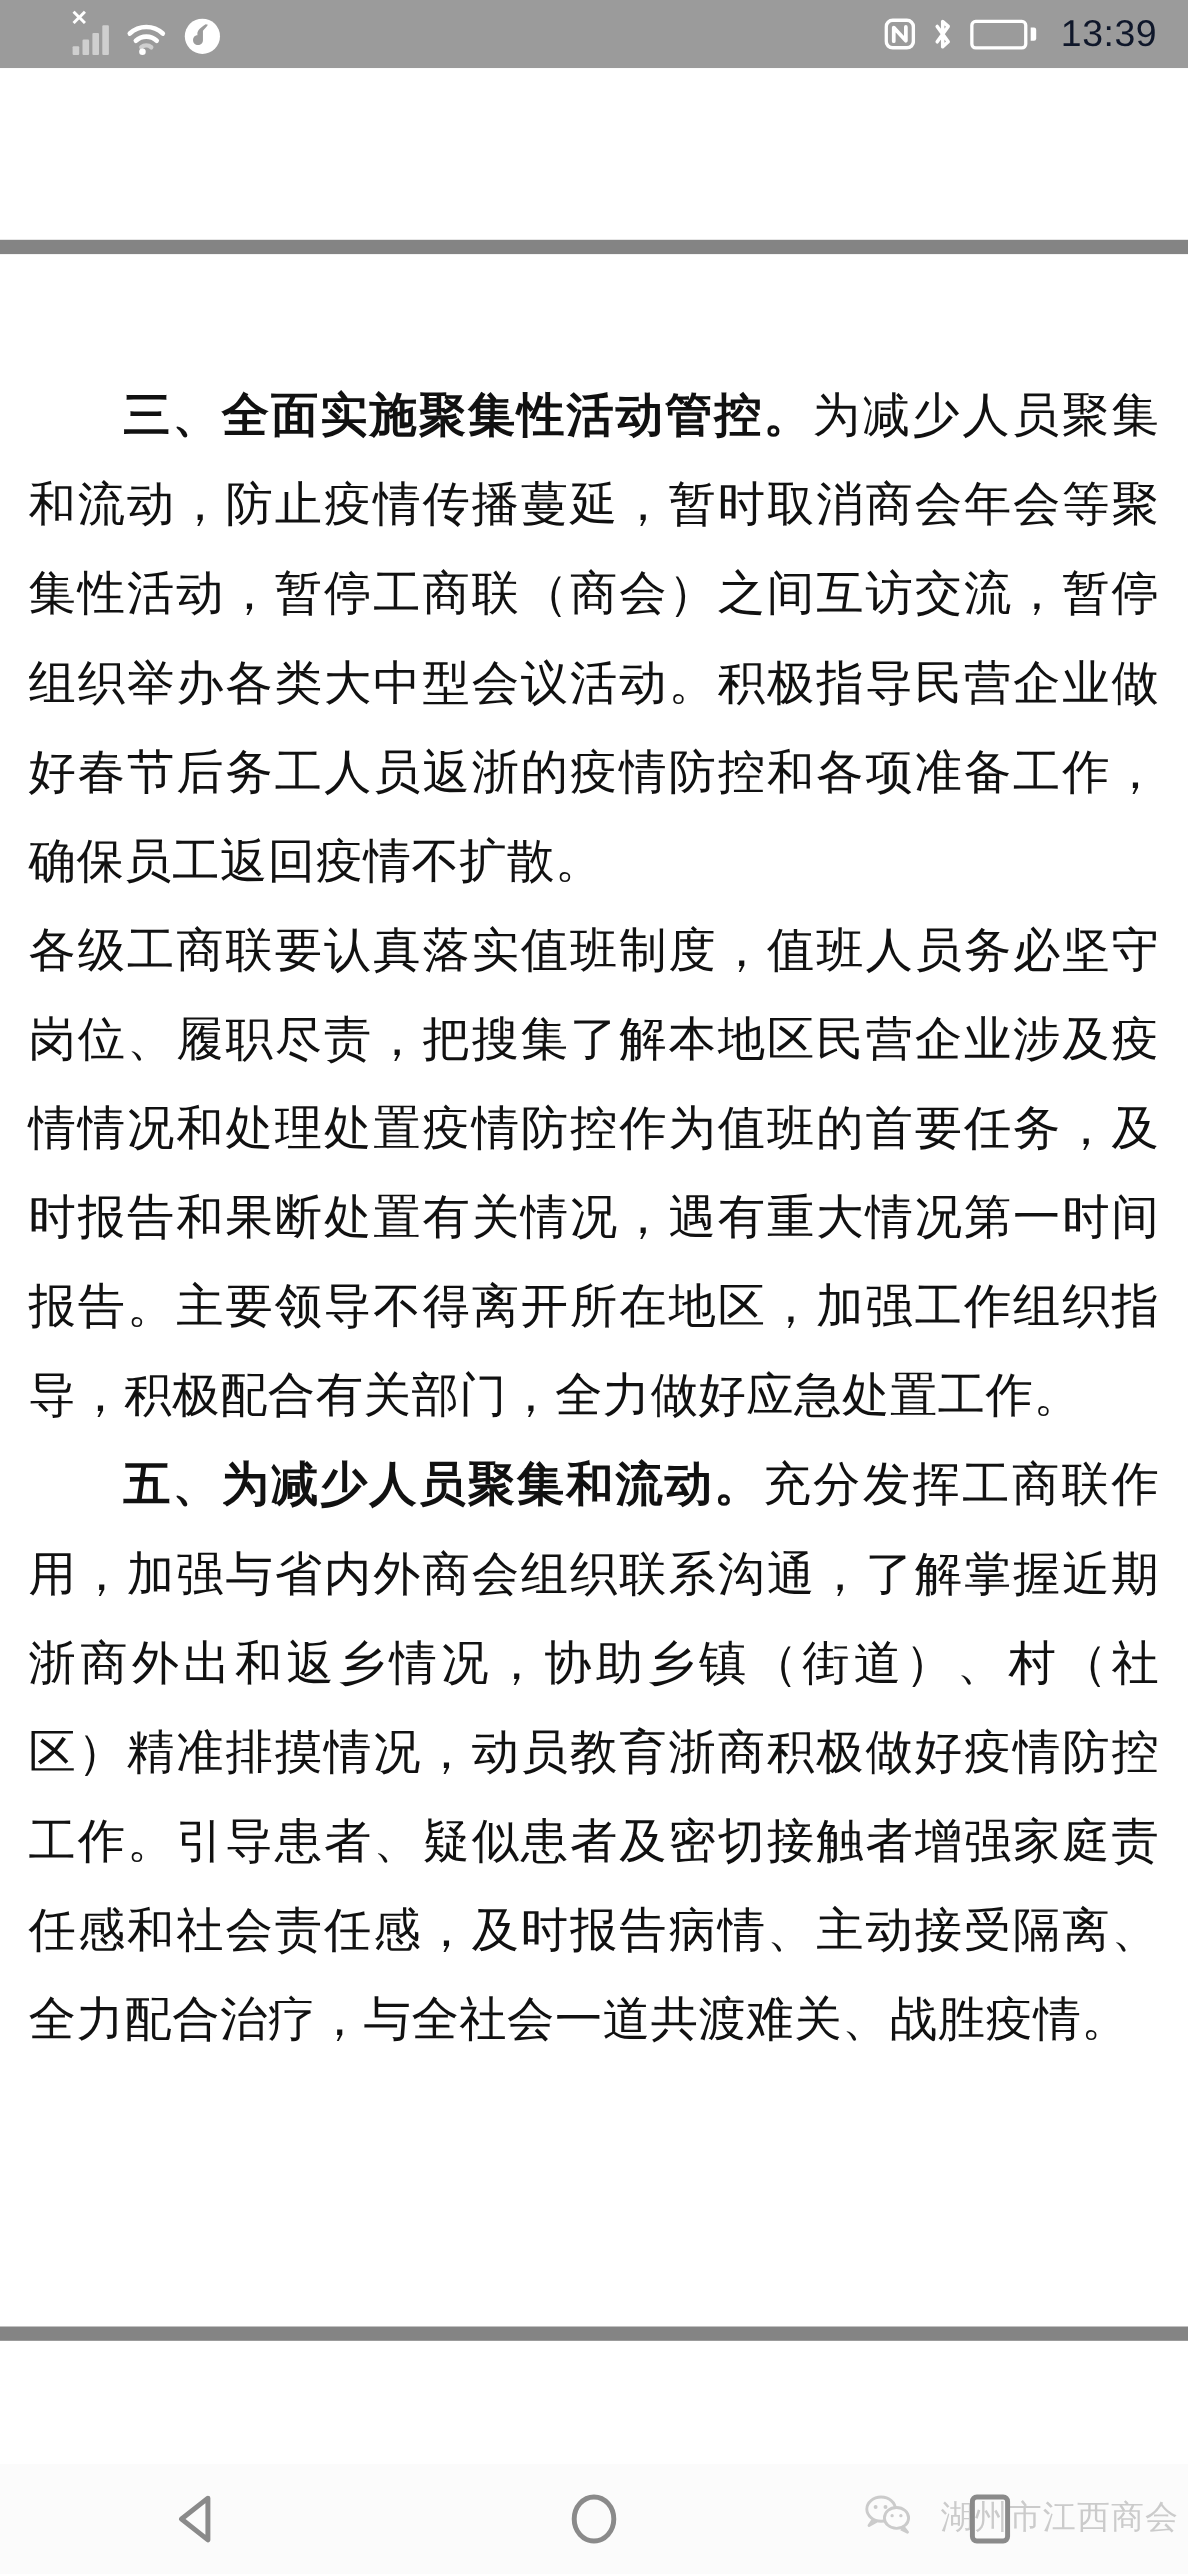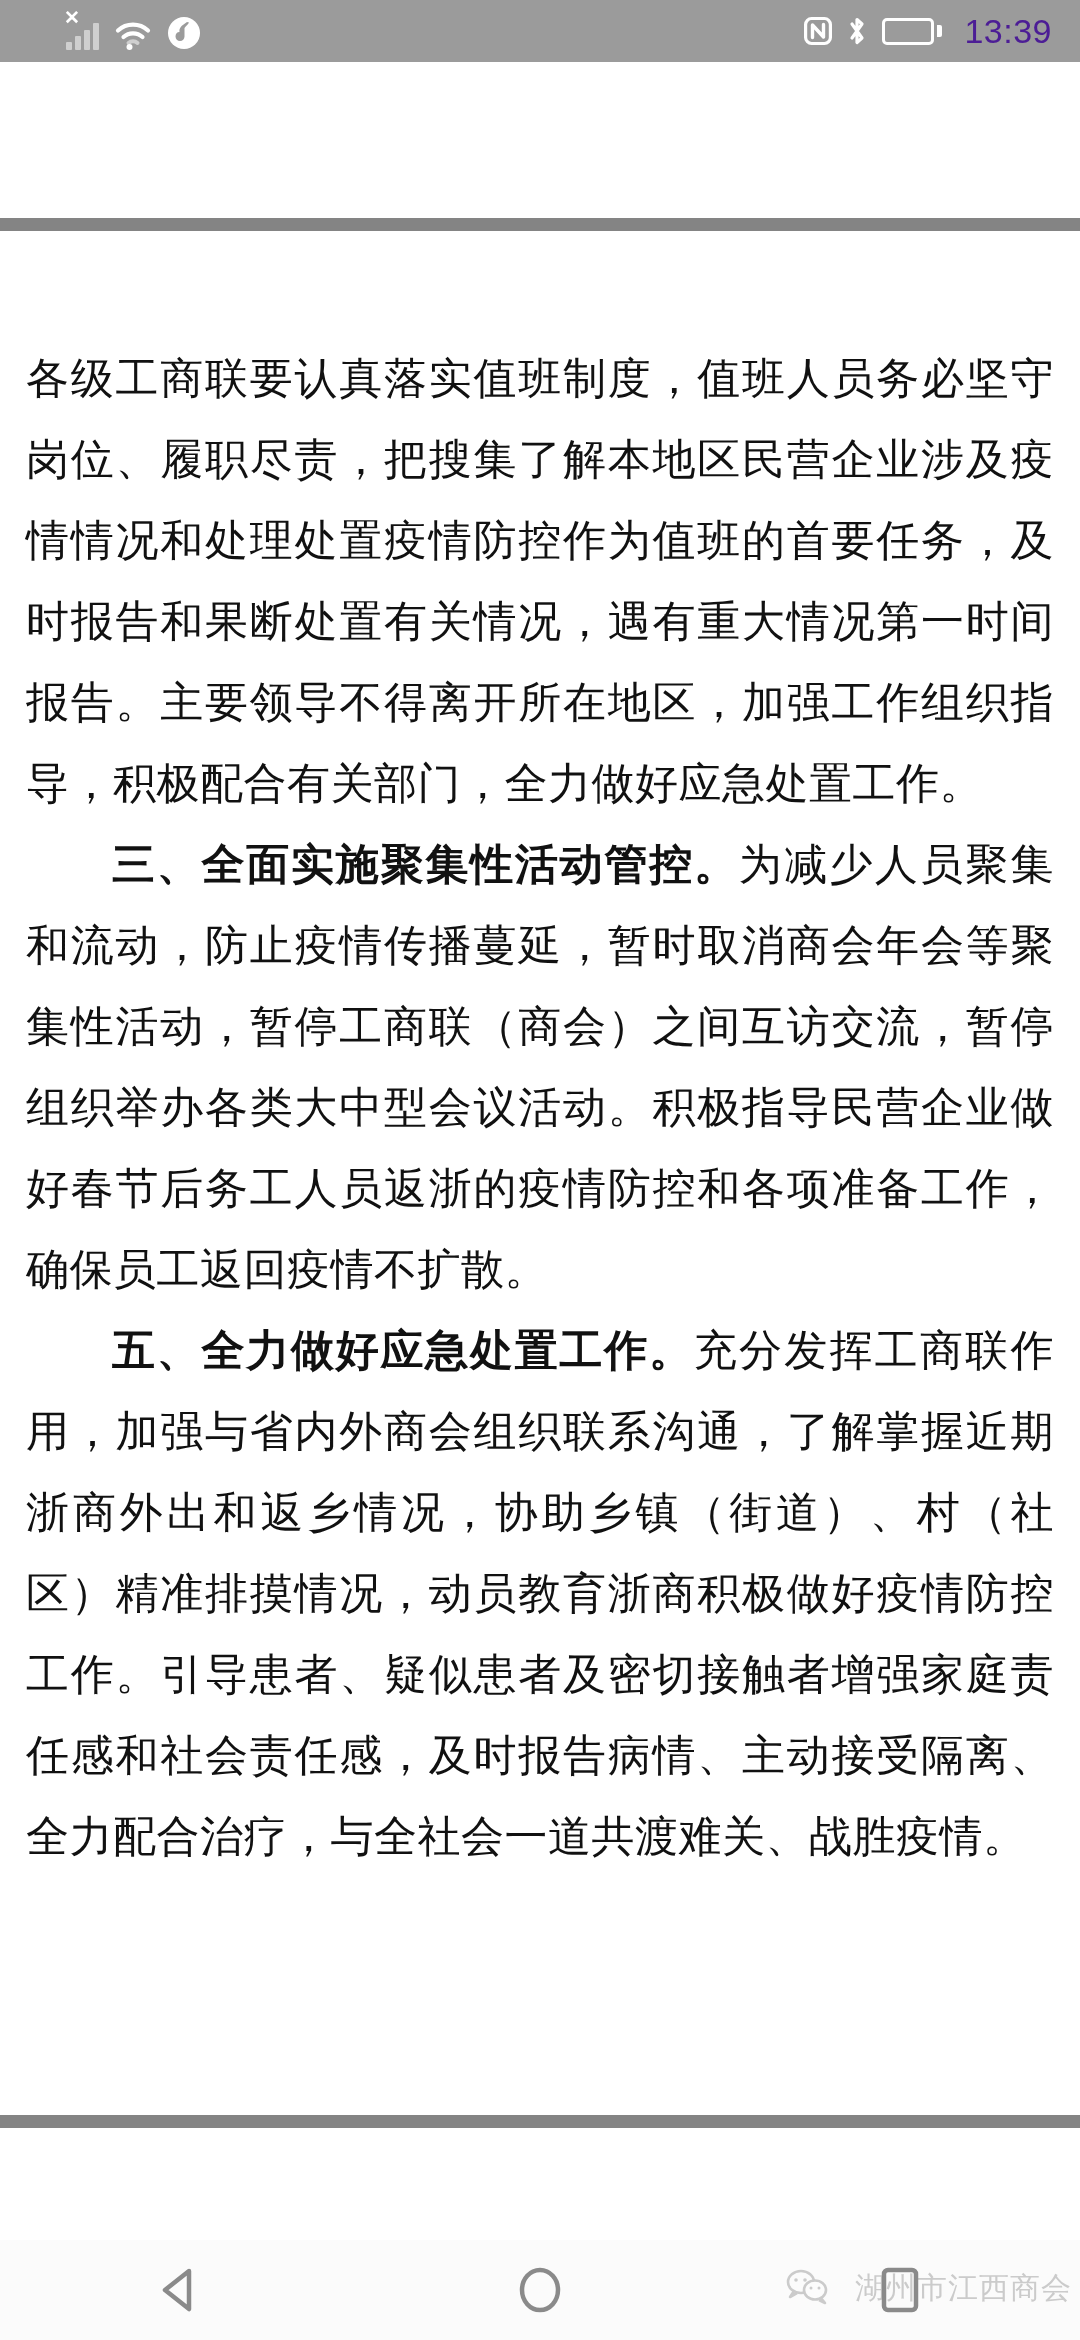--- a/index.html
+++ b/index.html
@@ -36,21 +36,21 @@
   .musicapp{ width:34px; height:34px; }
 
   .battery{ display:flex; align-items:center; }
   .battery .shell{
     width:52px; height:27px; border:3px solid #fff; border-radius:5px;
     position:relative; padding:2px;
   }
   .battery .fill{ height:100%; width:66%; background:#fff; border-radius:1px; }
   .battery .nub{ width:5px; height:12px; background:#fff; border-radius:0 2px 2px 0; margin-left:3px; }
   .clock{
-    color:#4c1d95; font-family:"Liberation Sans", sans-serif;
+    color:#0f172a; font-family:"Liberation Sans", sans-serif;
     font-size:34px; letter-spacing:0.5px; margin-left:8px; font-weight:400;
   }
 
   
   .doc{
     position:absolute; top:62px; left:0; width:1080px; height:2178px;
     background:#ffffff;
   }
   .divider{
     position:absolute; left:0; width:1080px; height:13px; background:#848484;
@@ -153,31 +153,31 @@
     </div>
   </div>
 
   <div class="doc">
 
     <div class="divider top"></div>
     <div class="divider bottom"></div>
 
     <div class="page-body" style="top:276px;">
 
+      <p class="para indent">
+        <span class="hd">三、全面实施聚集性活动管控。</span><span>为减少人员聚集和流动，防止疫情传播蔓延，暂时取消商会年会等聚集性活动，暂停工商联（商会）之间互访交流，暂停组织举办各类大中型会议活动。积极指导民营企业做好春节后务工人员返浙的疫情防控和各项准备工作，确保员工返回疫情不扩散。</span>
+      </p>
+
       <p class="para">
         <span>各级工商联要认真落实值班制度，值班人员务必坚守岗位、履职尽责，把搜集了解本地区民营企业涉及疫情情况和处理处置疫情防控作为值班的首要任务，及时报告和果断处置有关情况，遇有重大情况第一时间报告。主要领导不得离开所在地区，加强工作组织指导，积极配合有关部门，全力做好应急处置工作。</span>
       </p>
 
+
       <p class="para indent">
-        <span class="hd">三、全面实施聚集性活动管控。</span><span>为减少人员聚集和流动，防止疫情传播蔓延，暂时取消商会年会等聚集性活动，暂停工商联（商会）之间互访交流，暂停组织举办各类大中型会议活动。积极指导民营企业做好春节后务工人员返浙的疫情防控和各项准备工作，确保员工返回疫情不扩散。</span>
-      </p>
-
-
-      <p class="para indent">
-        <span class="hd">五、全力做好应急处置工作。</span><span>充分发挥工商联作用，加强与省内外商会组织联系沟通，了解掌握近期浙商外出和返乡情况，协助乡镇（街道）、村（社区）精准排摸情况，动员教育浙商积极做好疫情防控工作。引导患者、疑似患者及密切接触者增强家庭责任感和社会责任感，及时报告病情、主动接受隔离、全力配合治疗，与全社会一道共渡难关、战胜疫情。</span>
+        <span class="hd">五、为减少人员聚集和流动。</span><span>充分发挥工商联作用，加强与省内外商会组织联系沟通，了解掌握近期浙商外出和返乡情况，协助乡镇（街道）、村（社区）精准排摸情况，动员教育浙商积极做好疫情防控工作。引导患者、疑似患者及密切接触者增强家庭责任感和社会责任感，及时报告病情、主动接受隔离、全力配合治疗，与全社会一道共渡难关、战胜疫情。</span>
       </p>
 
     </div>
   </div>
 
   <div class="navbar">
 
     <div class="navslot">
       <svg width="54" height="54" viewBox="0 0 54 54">
         <path d="M36 8 L12 27 L36 46 Z" fill="none" stroke="#8a8a8a" stroke-width="4.5" stroke-linejoin="round"></path>

